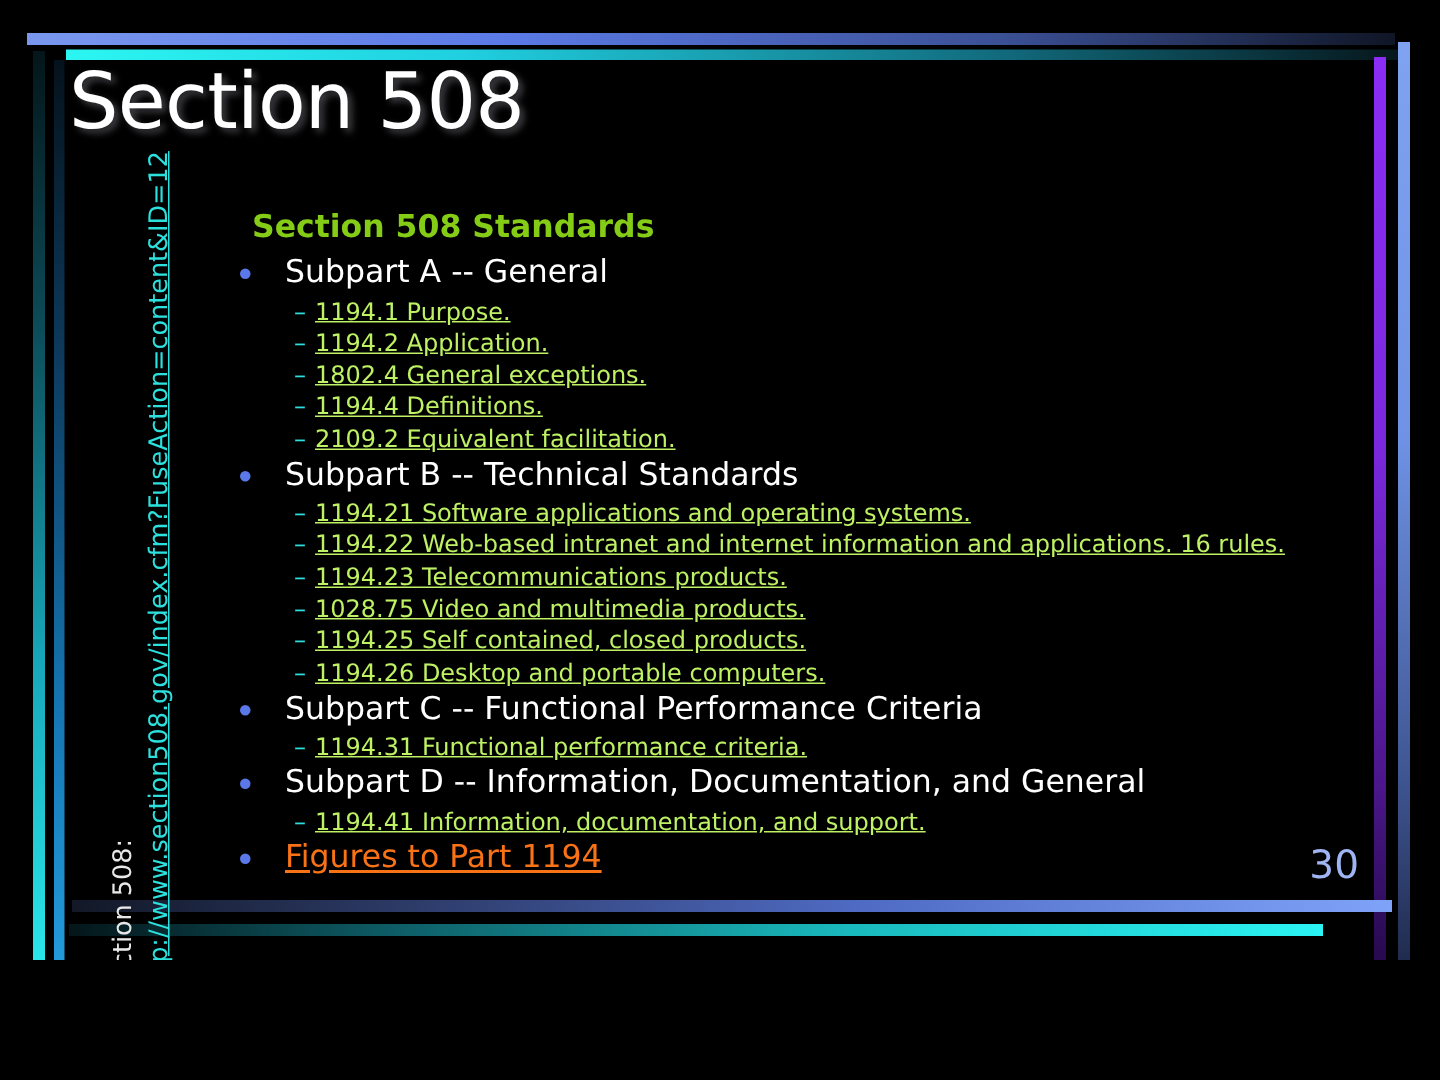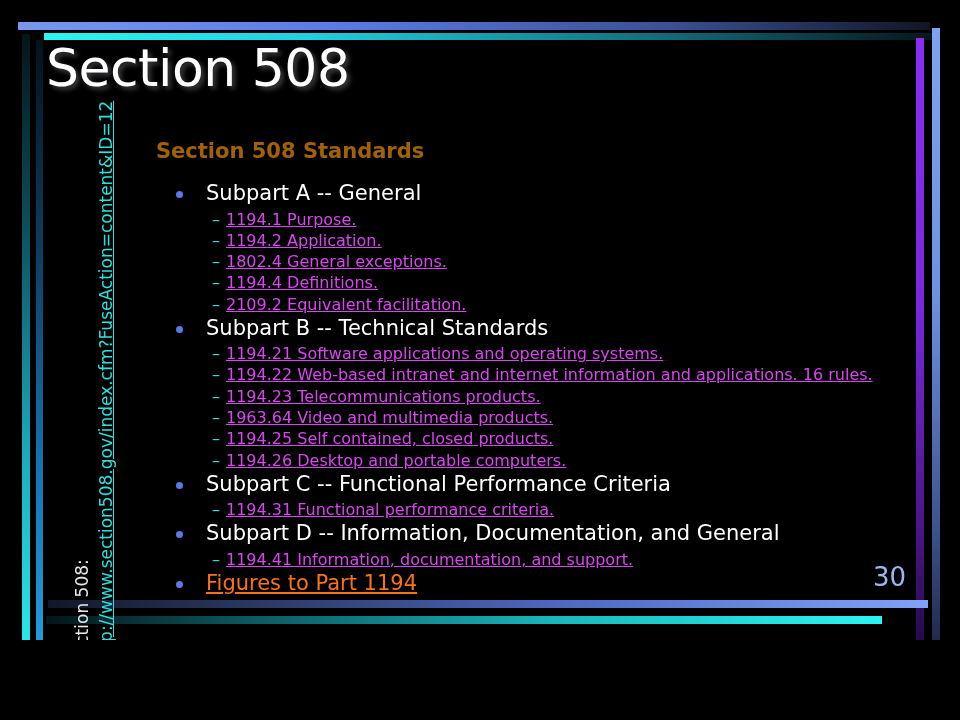--- a/index.html
+++ b/index.html
@@ -155,29 +155,29 @@
   
   .content {
     position: absolute;
     left: 152px;
     top: 138px;
     width: 700px;
   }
   .content-heading {
     font-size: 21px;
     font-weight: bold;
-    color: #a16207;
-    margin: 0 0 4px 4px;
+    color: #84cc16;
+    margin: 0 0 4px 16px;
     line-height: 1.25;
     letter-spacing: 0px;
   }
 
   ul.lvl1 {
     list-style: none;
-    margin: 16px;
+    margin: 0;
     padding: 0;
   }
   li.item-l1 {
     position: relative;
     padding-left: 38px;
     font-size: 21px;
     color: #ffffff;
     line-height: 1.30;
     margin: 0 0 1px 0;
     white-space: nowrap;
@@ -215,21 +215,21 @@
   }
   li.item-l2 > .dash {
     position: absolute;
     left: 44px;
     top: 0px;
     color: #2ce0dd;
     font-size: 16px;
   }
   li.item-l2 > .l2-text {
     text-decoration: underline;
-    color: #d946ef;
+    color: #bef264;
   }
 
   
   .page-number {
     position: absolute;
     right: 54px;
     bottom: 48px;
     font-size: 26px;
     color: #9fb4f2;
     font-family: "DejaVu Sans", sans-serif;
@@ -272,21 +272,21 @@
             <li class="item-l2"><span class="dash">–</span><span class="l2-text">1194.4 Definitions.</span></li>
             <li class="item-l2"><span class="dash">–</span><span class="l2-text">2109.2 Equivalent facilitation.</span></li>
           </ul>
         </li>
         <li class="item-l1"><span class="bullet"></span><span class="l1-text">Subpart B -- Technical Standards</span></li>
         <li style="list-style: none;">
           <ul class="lvl2">
             <li class="item-l2"><span class="dash">–</span><span class="l2-text">1194.21 Software applications and operating systems.</span></li>
             <li class="item-l2"><span class="dash">–</span><span class="l2-text">1194.22 Web-based intranet and internet information and applications. 16 rules.</span></li>
             <li class="item-l2"><span class="dash">–</span><span class="l2-text">1194.23 Telecommunications products.</span></li>
-            <li class="item-l2"><span class="dash">–</span><span class="l2-text">1963.64 Video and multimedia products.</span></li>
+            <li class="item-l2"><span class="dash">–</span><span class="l2-text">1028.75 Video and multimedia products.</span></li>
             <li class="item-l2"><span class="dash">–</span><span class="l2-text">1194.25 Self contained, closed products.</span></li>
             <li class="item-l2"><span class="dash">–</span><span class="l2-text">1194.26 Desktop and portable computers.</span></li>
           </ul>
         </li>
         <li class="item-l1"><span class="bullet"></span><span class="l1-text">Subpart C -- Functional Performance Criteria</span></li>
         <li style="list-style: none;">
           <ul class="lvl2">
             <li class="item-l2"><span class="dash">–</span><span class="l2-text">1194.31 Functional performance criteria.</span></li>
           </ul>
         </li>

